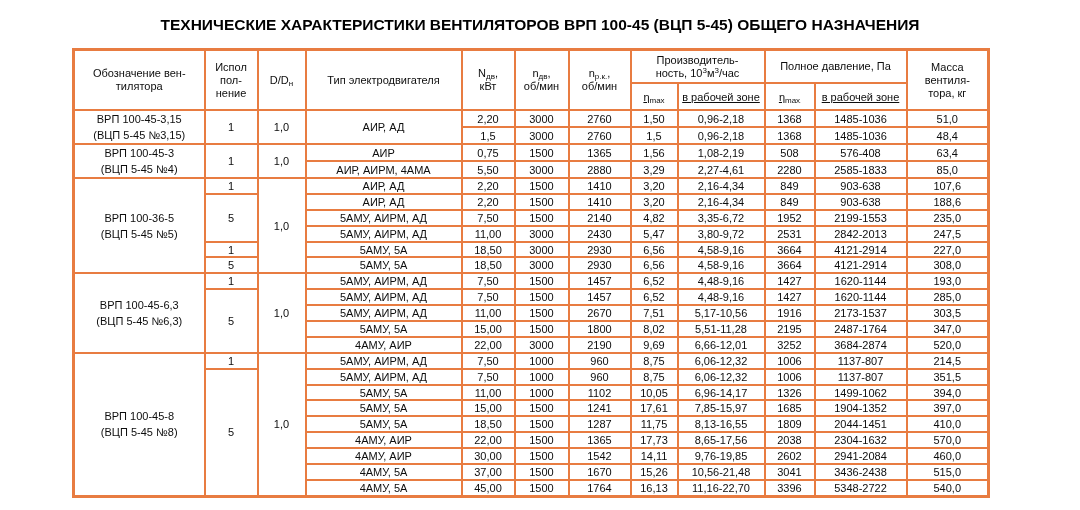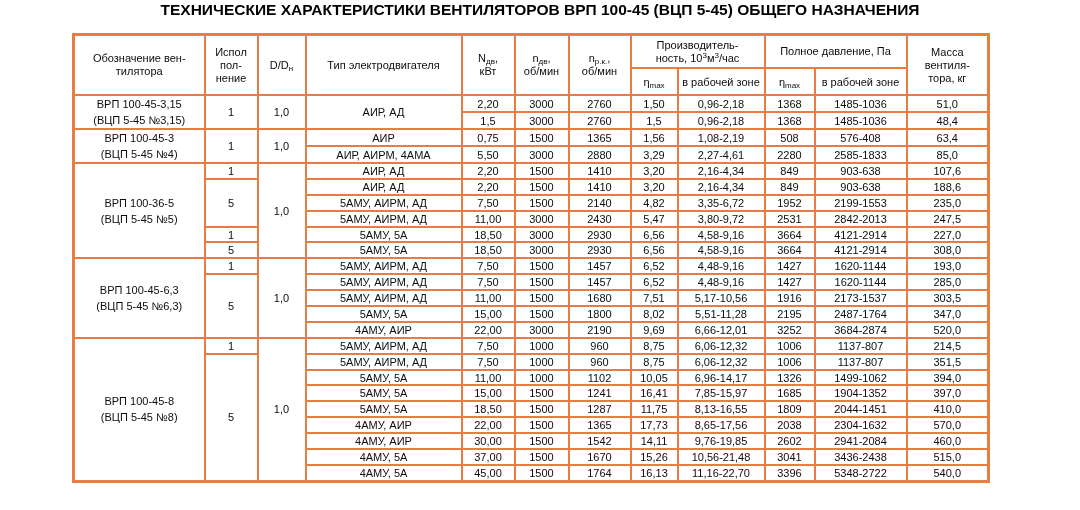--- a/index.html
+++ b/index.html
@@ -10,20 +10,21 @@
     background: #ffffff;
     overflow: hidden;
     font-family: "Liberation Sans", sans-serif;
     color: #0d0d0d;
   }
   .page-title {
     text-align: center;
     font-weight: bold;
     font-size: 15.5px;
     line-height: 19px;
+    padding-top: 15px;
     margin: 0 0 14px 0;
     color: #000;
   }
   table.specs {
     border-collapse: collapse;
     table-layout: fixed;
     width: 915px;
     margin-left: 72px;
     border: 3px solid #e87c41;
   }
@@ -32,21 +33,21 @@
     text-align: center;
     vertical-align: middle;
     font-size: 11px;
     font-weight: normal;
     padding: 0 2px;
     background: #fff;
     color: #0d0d0d;
     overflow: hidden;
   }
   thead tr.top-row th { height: 31px; line-height: 13px; }
-  thead tr.sub-row th { height: 25px; line-height: 12px; }
+  thead tr.sub-row th { height: 25px; line-height: 12px; text-decoration: underline; }
   tbody td { height: 13.9px; line-height: 12px; }
   td.designation { white-space: pre-line; line-height: 16px; }
   sub { font-size: 8px; vertical-align: -2px; line-height: 0; }
   sup { font-size: 8px; vertical-align: 4px; line-height: 0; }
 </style>
 </head>
 <body>
 
 <h1 class="page-title">ТЕХНИЧЕСКИЕ ХАРАКТЕРИСТИКИ ВЕНТИЛЯТОРОВ ВРП 100-45 (ВЦП 5-45) ОБЩЕГО НАЗНАЧЕНИЯ</h1>
 
@@ -263,21 +264,21 @@
         <td>6,52</td>
         <td>4,48-9,16</td>
         <td>1427</td>
         <td>1620-1144</td>
         <td>285,0</td>
       </tr>
       <tr>
         <td>5АМУ, АИРМ, АД</td>
         <td>11,00</td>
         <td>1500</td>
-        <td>1680</td>
+        <td>2670</td>
         <td>7,51</td>
         <td>5,17-10,56</td>
         <td>1916</td>
         <td>2173-1537</td>
         <td>303,5</td>
       </tr>
       <tr>
         <td>5АМУ, 5А</td>
         <td>15,00</td>
         <td>1500</td>
@@ -335,21 +336,21 @@
         <td>6,96-14,17</td>
         <td>1326</td>
         <td>1499-1062</td>
         <td>394,0</td>
       </tr>
       <tr>
         <td>5АМУ, 5А</td>
         <td>15,00</td>
         <td>1500</td>
         <td>1241</td>
-        <td>16,41</td>
+        <td>17,61</td>
         <td>7,85-15,97</td>
         <td>1685</td>
         <td>1904-1352</td>
         <td>397,0</td>
       </tr>
       <tr>
         <td>5АМУ, 5А</td>
         <td>18,50</td>
         <td>1500</td>
         <td>1287</td>

